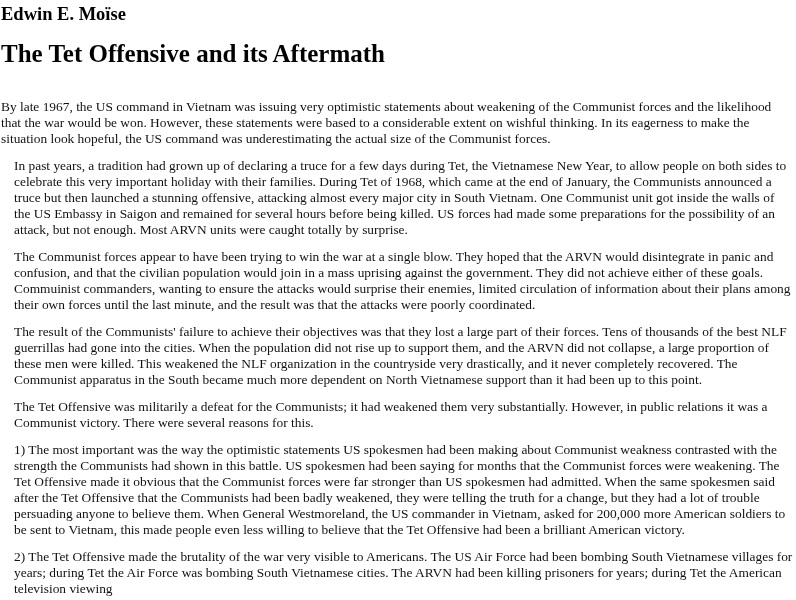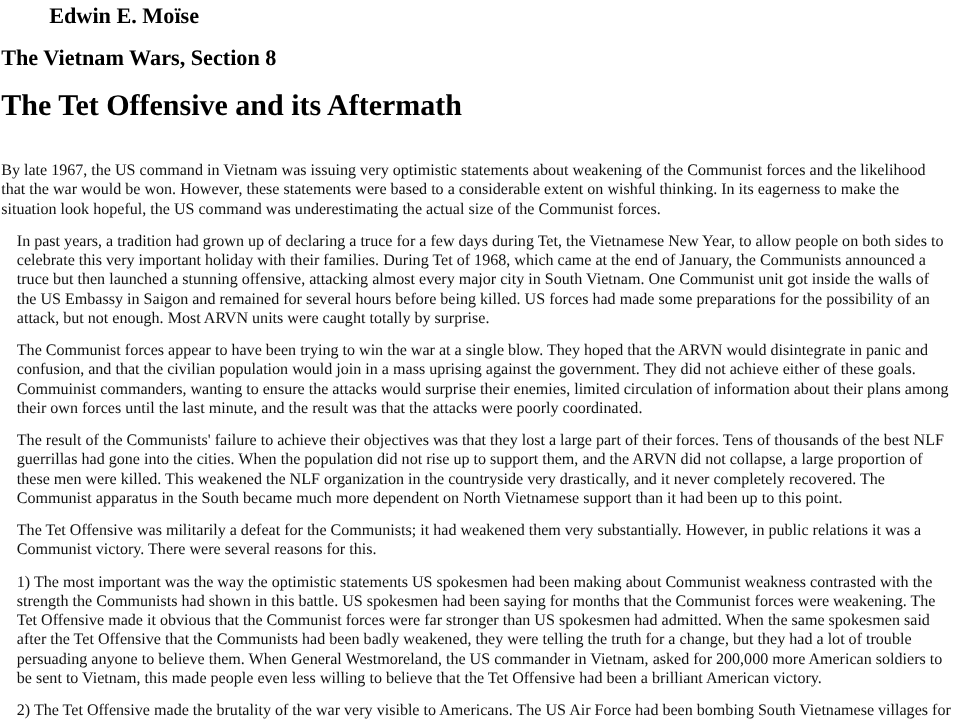--- a/index.html
+++ b/index.html
@@ -3,40 +3,39 @@
 <meta charset="utf-8">
 <style>
   html, body { margin: 0; padding: 0; background: #ffffff; }
   body {
     width: 796px; height: 600px; overflow: hidden;
     font-family: "Liberation Serif", serif;
     color: #000000;
   }
   .page { padding: 0 2px 0 1px; }
   h3.author {
-    font-size: 18.5px; font-weight: bold; margin: 0; padding-top: 3px; line-height: 22px; padding-left: 40px;
+    font-size: 18.5px; font-weight: bold; margin: 0; padding-top: 3px; line-height: 22px;
   }
   h3.series {
     font-size: 18.5px; font-weight: bold; margin: 13px 0 0 0; line-height: 22px;
   }
   h1.title {
     font-size: 25px; font-weight: bold; margin: 14px 0 0 0; line-height: 30px;
   }
   p {
     font-size: 13.4px; line-height: 16px; margin: 0; color: #111;
   }
   p.first { margin-top: 30px; }
   p + p { margin-top: 11px; padding-left: 13px; }
 </style>
 </head>
 <body>
 
 <div class="page">
   <h3 class="author">Edwin E. Moïse</h3>
-  <h3 class="series">The Vietnam Wars, Section 8</h3>
   <h1 class="title">The Tet Offensive and its Aftermath</h1>
 
   <p class="first">By late 1967, the US command in Vietnam was issuing very optimistic statements about weakening of the Communist forces and the likelihood that the war would be won. However, these statements were based to a considerable extent on wishful thinking. In its eagerness to make the situation look hopeful, the US command was underestimating the actual size of the Communist forces.</p>
   <p>In past years, a tradition had grown up of declaring a truce for a few days during Tet, the Vietnamese New Year, to allow people on both sides to celebrate this very important holiday with their families. During Tet of 1968, which came at the end of January, the Communists announced a truce but then launched a stunning offensive, attacking almost every major city in South Vietnam. One Communist unit got inside the walls of the US Embassy in Saigon and remained for several hours before being killed. US forces had made some preparations for the possibility of an attack, but not enough. Most ARVN units were caught totally by surprise.</p>
   <p>The Communist forces appear to have been trying to win the war at a single blow. They hoped that the ARVN would disintegrate in panic and confusion, and that the civilian population would join in a mass uprising against the government. They did not achieve either of these goals. Commuinist commanders, wanting to ensure the attacks would surprise their enemies, limited circulation of information about their plans among their own forces until the last minute, and the result was that the attacks were poorly coordinated.</p>
   <p>The result of the Communists' failure to achieve their objectives was that they lost a large part of their forces. Tens of thousands of the best NLF guerrillas had gone into the cities. When the population did not rise up to support them, and the ARVN did not collapse, a large proportion of these men were killed. This weakened the NLF organization in the countryside very drastically, and it never completely recovered. The Communist apparatus in the South became much more dependent on North Vietnamese support than it had been up to this point.</p>
   <p>The Tet Offensive was militarily a defeat for the Communists; it had weakened them very substantially. However, in public relations it was a Communist victory. There were several reasons for this.</p>
   <p>1) The most important was the way the optimistic statements US spokesmen had been making about Communist weakness contrasted with the strength the Communists had shown in this battle. US spokesmen had been saying for months that the Communist forces were weakening. The Tet Offensive made it obvious that the Communist forces were far stronger than US spokesmen had admitted. When the same spokesmen said after the Tet Offensive that the Communists had been badly weakened, they were telling the truth for a change, but they had a lot of trouble persuading anyone to believe them. When General Westmoreland, the US commander in Vietnam, asked for 200,000 more American soldiers to be sent to Vietnam, this made people even less willing to believe that the Tet Offensive had been a brilliant American victory.</p>
   <p>2) The Tet Offensive made the brutality of the war very visible to Americans. The US Air Force had been bombing South Vietnamese villages for years; during Tet the Air Force was bombing South Vietnamese cities. The ARVN had been killing prisoners for years; during Tet the American television viewing</p>
 </div>

